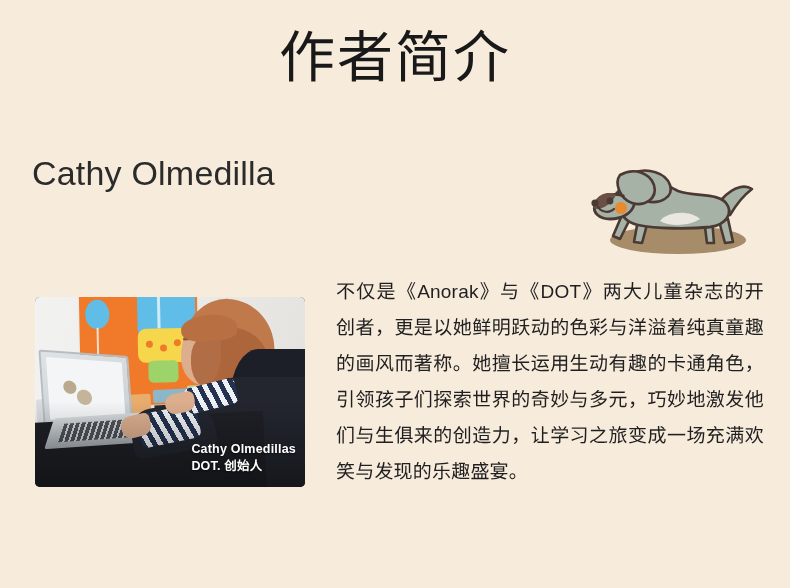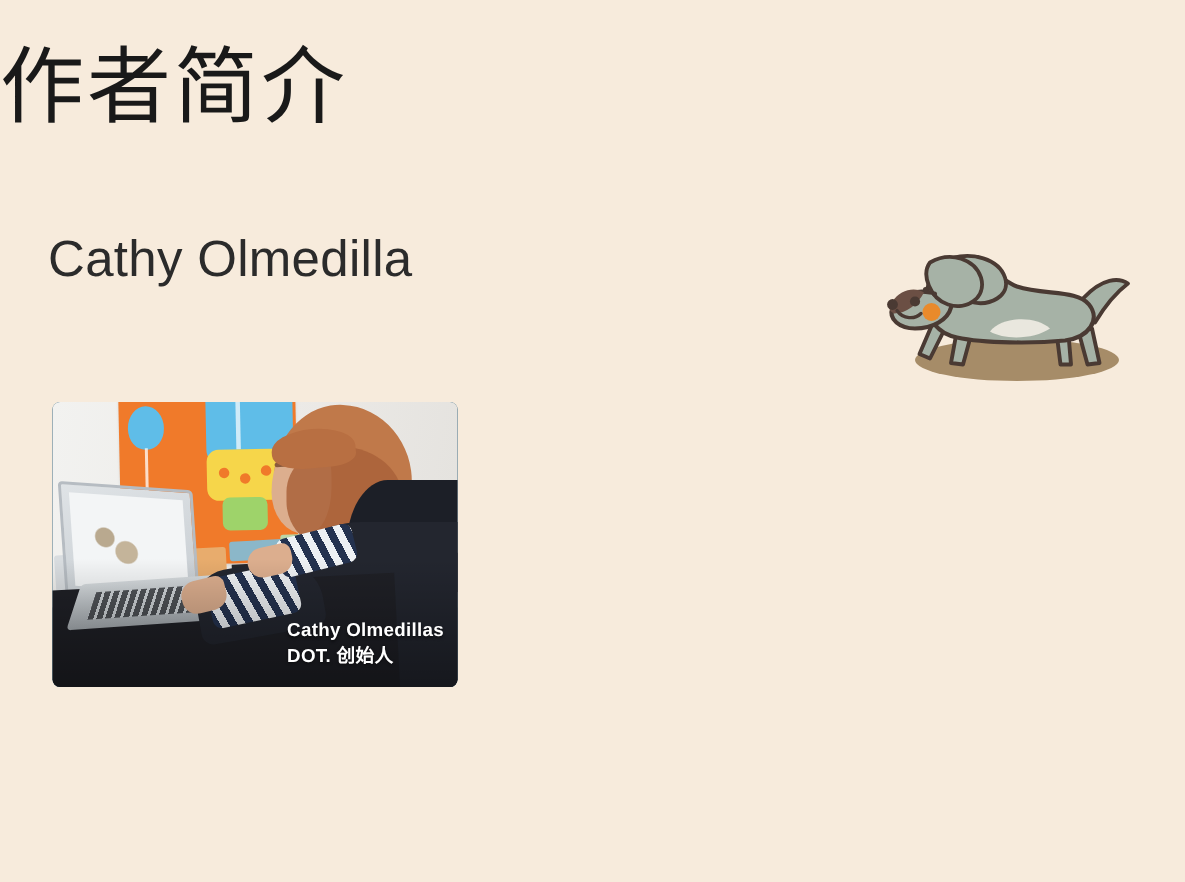--- a/index.html
+++ b/index.html
@@ -22,20 +22,21 @@
     height: 588px;
     background: #f7ebdc;
   }
 
   
   .page-title {
     position: absolute;
     left: 0;
     top: 26px;
     width: 790px;
+    text-align: center;
     font-size: 56px;
     line-height: 64px;
     font-weight: 400;
     letter-spacing: 2px;
     color: #191919;
   }
 
   
   .author-name {
     position: absolute;
@@ -67,21 +68,21 @@
     top: 163px;
     width: 180px;
     height: 98px;
   }
   .dog-illustration svg { display: block; }
 
   
   .author-photo {
     position: absolute;
     left: 35px;
-    top: 268px;
+    top: 297px;
     width: 270px;
     height: 190px;
     border-radius: 5px;
     overflow: hidden;
     background: #0c4a6e;
   }
   .photo-canvas { position: absolute; inset: 0; }
 
   
   .ph-wall {
@@ -384,14 +385,15 @@
 
       <div class="ph-vignette"></div>
     </div>
 
     <div class="photo-caption">
       <div>Cathy Olmedillas</div>
       <div>DOT. 创始人</div>
     </div>
   </div>
 
+  <div class="author-bio">不仅是《Anorak》与《DOT》两大儿童杂志的开创者，更是以她鲜明跃动的色彩与洋溢着纯真童趣的画风而著称。她擅长运用生动有趣的卡通角色，引领孩子们探索世界的奇妙与多元，巧妙地激发他们与生俱来的创造力，让学习之旅变成一场充满欢笑与发现的乐趣盛宴。</div>
 
 </div>
 
 </body></html>

